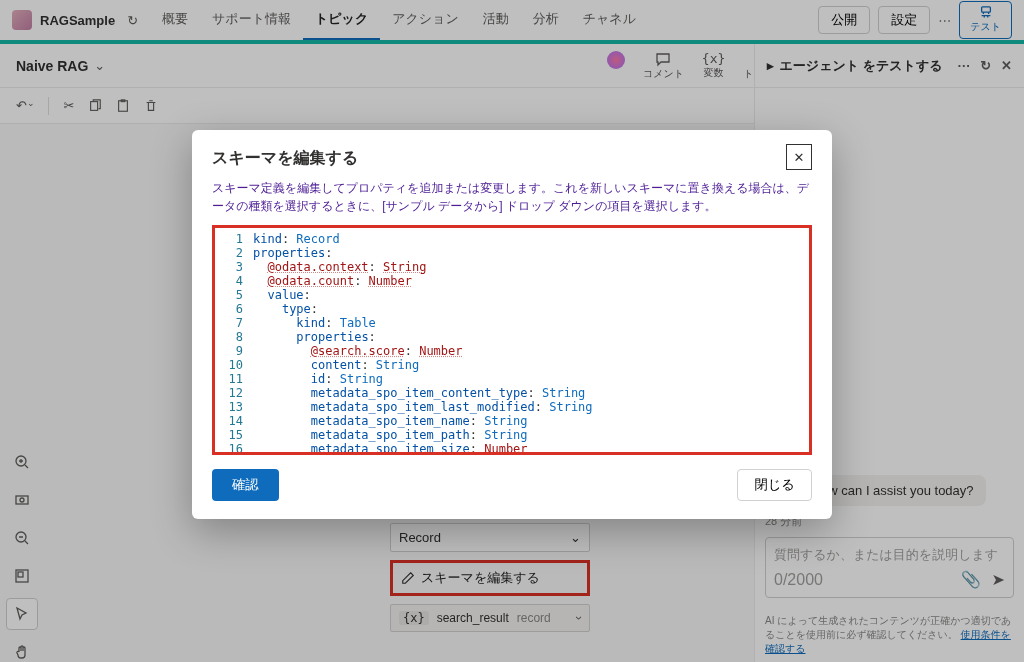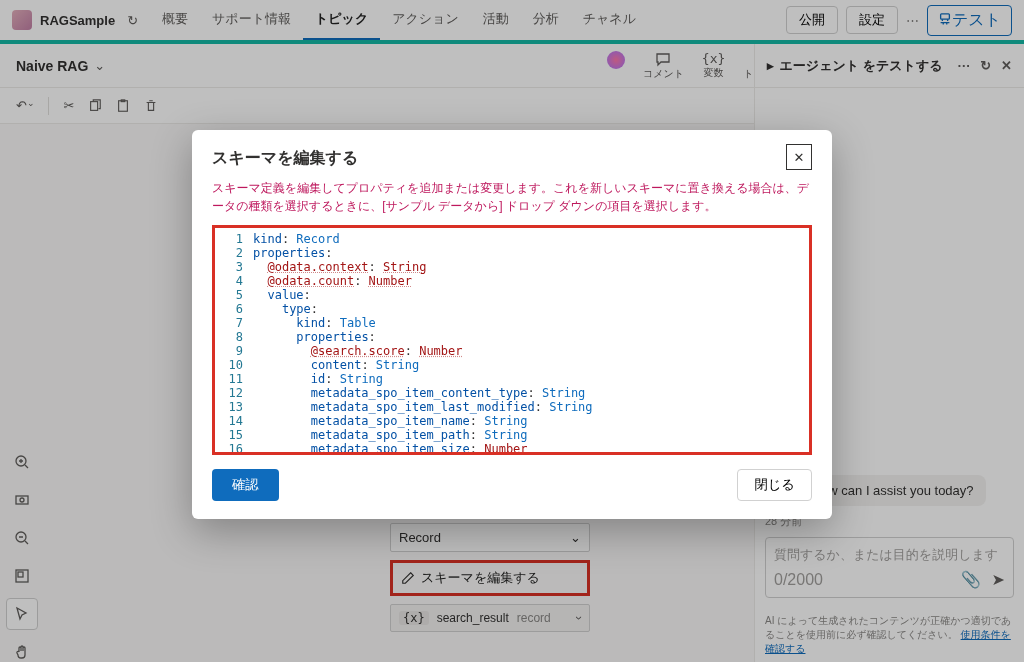--- a/index.html
+++ b/index.html
@@ -5,21 +5,21 @@
 * { box-sizing: border-box; margin: 0; padding: 0; }
 body { font-family: "Segoe UI", Meiryo, sans-serif; font-size: 13px; color: #323130; background: #faf9f8; width: 1024px; height: 662px; overflow: hidden; position: relative; }
 .top-bar { height: 44px; display: flex; align-items: center; padding: 0 12px; border-bottom: 4px solid #14b8a6; background: #fff; }
 .app-icon { width: 20px; height: 20px; background: linear-gradient(135deg,#e3afbc,#c17fa5); border-radius: 4px; margin-right: 8px; }
 .app-name { font-weight: 600; margin-right: 8px; }
 .navtabs { display: flex; height: 100%; margin-left: 12px; text-align: center; }
 .navtab { padding: 0 12px; display: flex; align-items: center; color: #605e5c; cursor: pointer; border-bottom: 2px solid transparent; font-size: 13px; }
 .navtab.active { color: #242424; border-bottom-color: #0f6cbd; font-weight: 600; }
 .top-right { margin-left: auto; display: flex; align-items: center; gap: 8px; }
 .btn { border: 1px solid #d1d1d1; background: #fff; padding: 4px 12px; border-radius: 4px; cursor: pointer; font-size: 13px; }
-.btn-primary-tile { border: 1px solid #0f6cbd; color: #0f6cbd; padding: 4px 10px; border-radius: 4px; display:flex; flex-direction:row; align-items:center; font-size:16px; cursor:pointer;justify-content:space-between; }
+.btn-primary-tile { border: 1px solid #0f6cbd; color: #0f6cbd; padding: 4px 10px; border-radius: 4px; display:flex; flex-direction:column; align-items:center; font-size:10px; cursor:pointer;justify-content:space-between; }
 .subbar { height: 44px; display: flex; align-items: center; padding: 0 16px; border-bottom: 1px solid #edebe9; background: #fff; }
 .subbar .title { font-weight: 600; font-size: 14px; margin-right: 6px; }
 .subtoolbar { margin-left: auto; display: flex; gap: 18px; align-items: center; }
 .icoitem { display: flex; flex-direction: column; align-items:center; font-size:10px; color:#605e5c; cursor:pointer; }
 .icoitem svg, .smallico { width:16px; height:16px; }
 .savebtn { margin-left:12px; padding:4px 18px; border:1px solid #d1d1d1; color:#a19f9d; border-radius:4px; }
 .toolbar3 { height: 36px; display:flex; align-items:center; padding:0 16px; gap:14px; background:#fff; border-bottom:1px solid #edebe9; }
 .toolbar3 .sep { width:1px; height:18px; background:#e1dfdd; }
 .iconbtn { cursor:pointer; color:#605e5c; display:flex; }
 .sidebar-left { position:absolute; left:0; top:440px; width:44px; display:flex; flex-direction:column; gap:6px; padding:6px; align-items:center; }
@@ -39,21 +39,21 @@
 .disclaimer a { color:#0f6cbd; }
 .center-card { position:absolute; left:390px; top:500px; width:200px; }
 .section-label { font-weight:600; font-size:12px; margin-bottom:6px; }
 .selectbox { border:1px solid #d1d1d1; background:#fff; padding:6px 8px; display:flex; align-items:center; justify-content:space-between; border-radius:2px; }
 .edit-schema { margin-top:8px; border:3px solid #d93025; padding:6px 8px; display:flex; align-items:center; gap:6px; color:#242424; cursor:pointer; }
 .var-row { margin-top:8px; border:1px solid #d1d1d1; background:#f3f2f1; padding:6px 8px; display:flex; align-items:center; gap:8px; border-radius:2px; font-size:12px; }
 .badge-x { background:#e8e6e4; border-radius:3px; padding:0 4px; font-family:monospace; }
 .overlay { position:absolute; inset:0; background:rgba(0,0,0,.25); display:flex; align-items:flex-start; justify-content:center; }
 .dialog { margin-top:130px; width:640px; background:#fff; border-radius:6px; box-shadow:0 12px 40px rgba(0,0,0,.3); padding:18px 20px; }
 .dialog-title { font-weight:700; font-size:16px; margin-bottom:10px; }
-.dialog-desc { font-size:12px; color:#be185d; margin-bottom:10px; line-height:1.5; }
+.dialog-desc { font-size:12px; color:#4c1d95; margin-bottom:10px; line-height:1.5; }
 .close-x { position:absolute; right:20px; top:14px; width:26px; height:26px; border:1px solid #323130; display:flex; align-items:center; justify-content:center; cursor:pointer; }
 .dialog-wrap { position:relative; }
 .code-box { border:3px solid #d93025; height:230px; overflow:hidden; font-family:Consolas,monospace; font-size:12px; padding:4px 6px; background:#fff; }
 .code-line { display:flex; white-space:pre; }
 .lineno { width:22px; text-align:right; color:#237893; margin-right:10px; }
 .tok-key { color:#0451a5; }
 .tok-type { color:#0f6cbd; }
 .tok-str { color:#a31515; text-decoration: underline dotted #a3151580; }
 .dialog-footer { display:flex; justify-content:space-between; gap:8px; margin-top:14px; }
 .btn-confirm { background:#0f6cbd; color:#fff; border:none; padding:6px 20px; border-radius:4px; cursor:pointer; }

